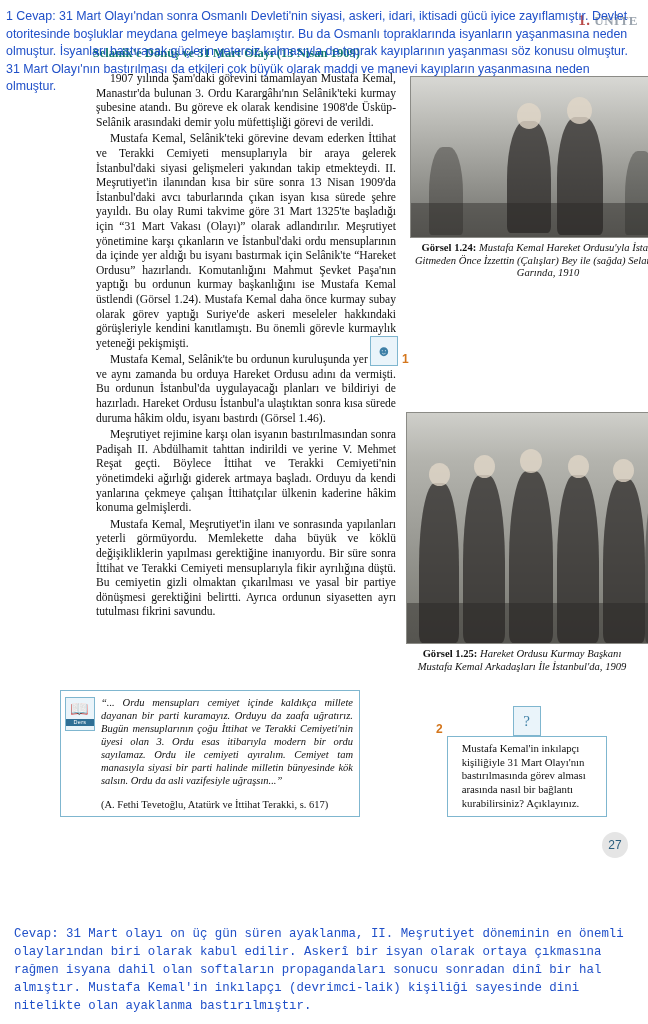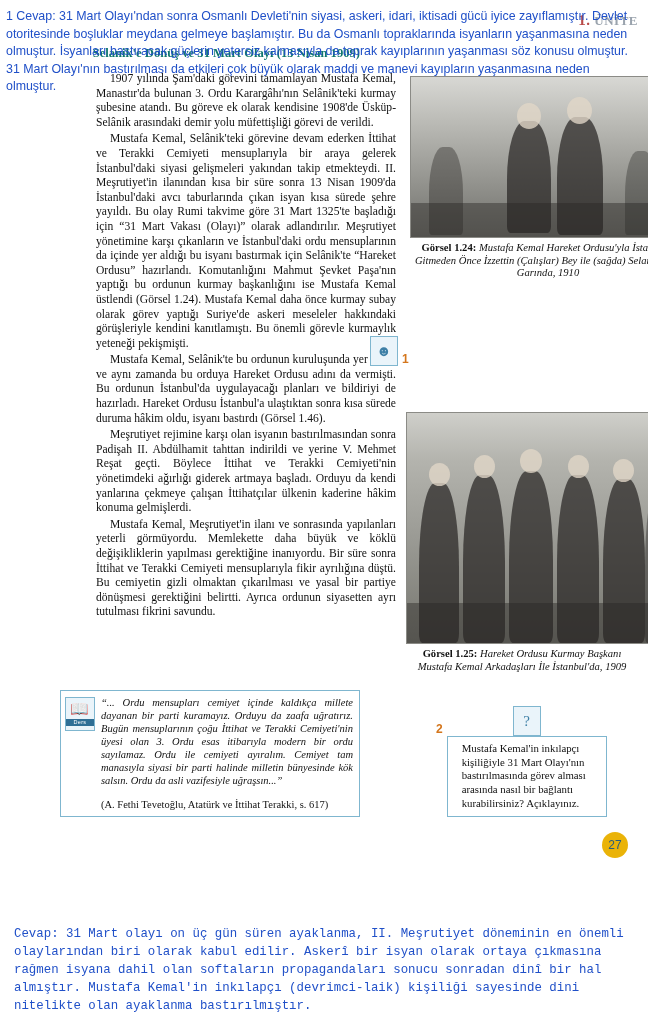--- a/index.html
+++ b/index.html
@@ -218,21 +218,21 @@
     text-align: center;
     margin-top: 2px;
   }
 
   
   .pageno {
     position: absolute;
     right: 20px; top: 832px;
     width: 26px; height: 26px;
     border-radius: 50%;
-    background: #eab308;
+    background: #e5e5e5;
     color: #2a5d7d;
     font-family: "Liberation Sans", sans-serif;
     font-size: 12px;
     display: flex; align-items: center; justify-content: center;
     z-index: 12;
   }
 </style>
 </head>
 <body>
 

